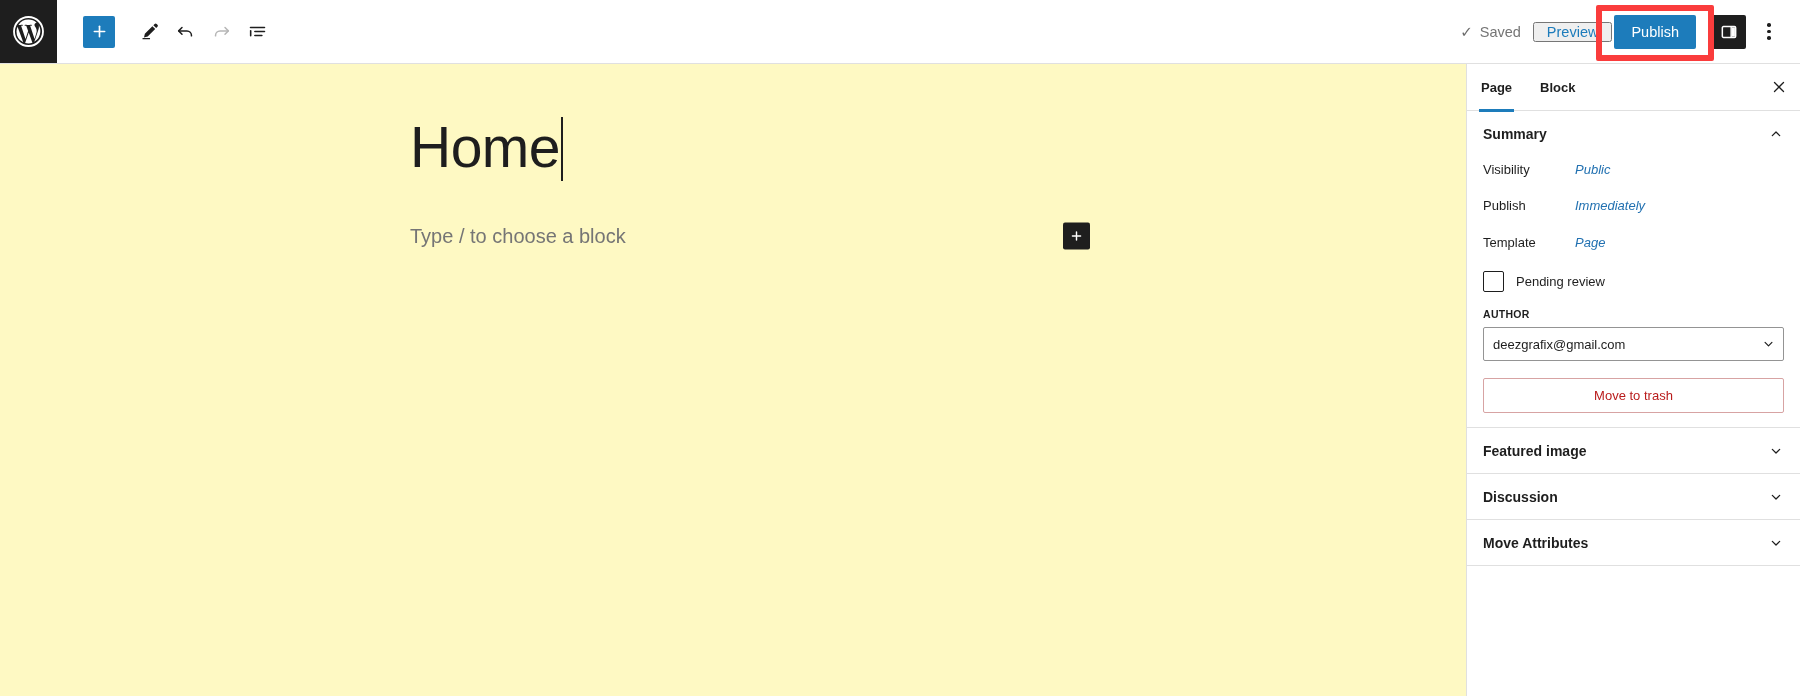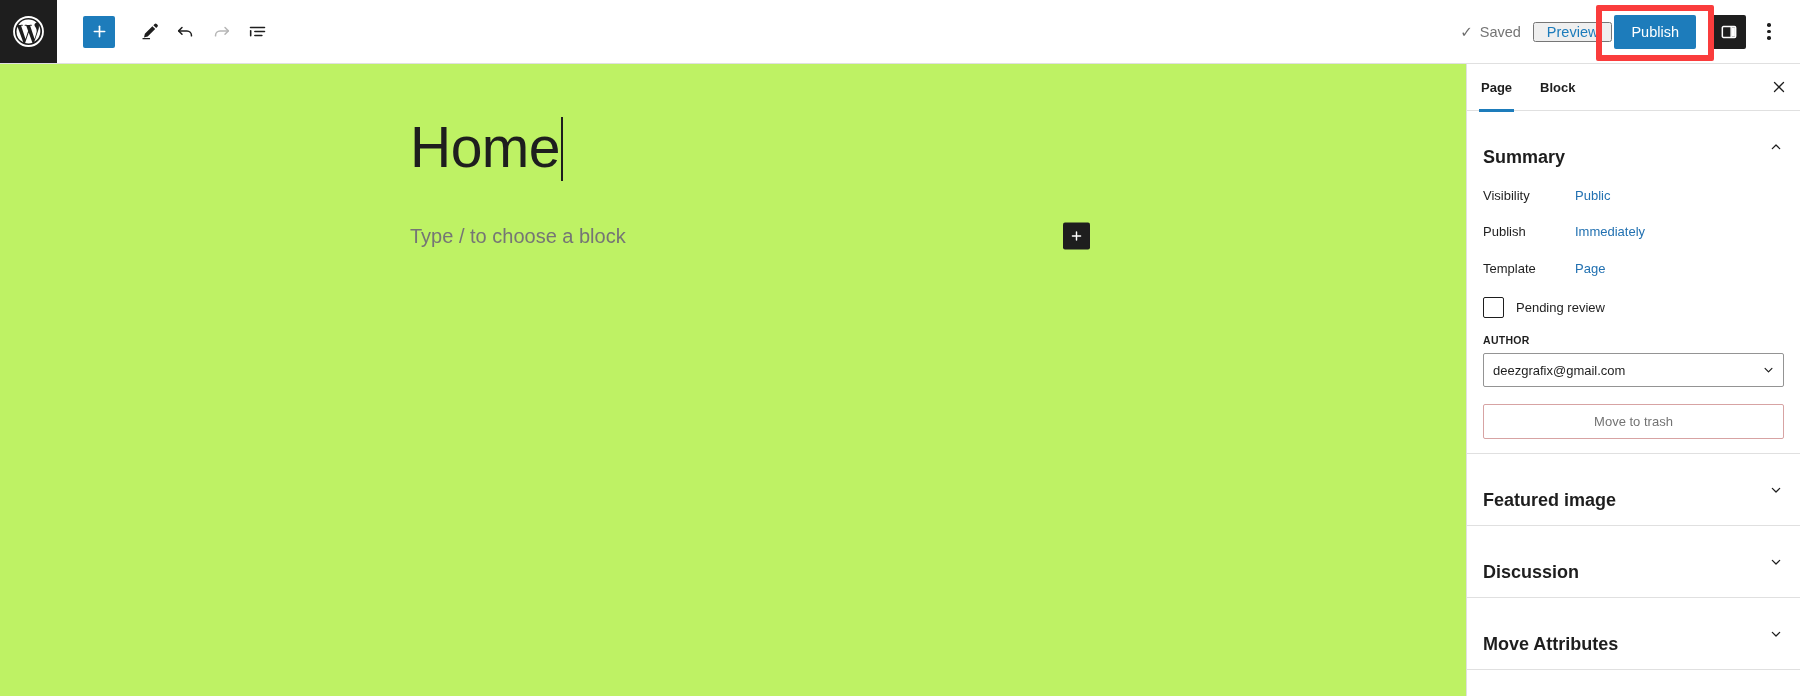--- a/index.html
+++ b/index.html
@@ -84,21 +84,21 @@
   .more-btn {
     width:34px; height:34px; display:flex; align-items:center;
     justify-content:center; cursor:pointer; margin-left:6px;
   }
   .dots { display:flex; flex-direction:column; gap:3px; align-items:center; }
   .dots i { width:3.5px; height:3.5px; border-radius:50%; background:#1e1e1e; display:block; }
 
   
   .canvas {
     position:absolute; top:64px; left:0;
-    width:1510px; height:632px; background:#bef264;
+    width:1510px; height:632px; background:#fef9c3;
     overflow:hidden;
   }
   .doc { padding:52px 0 0 0; }
   .doc-inner { max-width:780px; margin:0 0 0 410px; }
 
   .post-title {
     font-size:57px; line-height:1.12; font-weight:400;
     color:#1e1e1e; letter-spacing:-.5px;
     display:inline-block; position:relative;
   }
@@ -150,33 +150,33 @@
     margin-left:auto; width:34px; height:34px;
     display:flex; align-items:center; justify-content:center;
     cursor:pointer;
   }
 
   .panel { border-bottom:1px solid #e0e0e0; }
   .panel-head {
     display:flex; align-items:center; justify-content:space-between;
     padding:15px 16px 14px 16px; cursor:pointer;
   }
-  .panel-title { font-size:18px; font-weight:600; color:#1e1e1e;margin-top:21px; }
+  .panel-title { font-size:14px; font-weight:600; color:#1e1e1e; }
   .chev { width:16px; height:16px; display:flex; align-items:center; justify-content:center; }
 
   .panel-body { padding:0 16px 14px 16px; }
 
   .srow { display:flex; align-items:flex-start; padding:5px 0 13px 0; }
   .srow-label {
     flex:0 0 92px; font-size:13px; color:#1e1e1e; padding-top:1px;
   }
   .srow-value {
     font-size:13px; color:#2271b1; cursor:pointer;
     line-height:1.42; word-break:break-word; background:none;
-    border:none; padding:0; text-align:center; font-family:inherit;
+    border:none; padding:0; text-align:center; font-family:inherit;font-style:italic;
   }
   .srow-value.url { max-width:120px; }
 
   .pending-row {
     display:flex; align-items:center; gap:12px;
     padding:6px 0 16px 0;
   }
   .checkbox {
     width:21px; height:21px; border:1.5px solid #1e1e1e;
     border-radius:2px; background:#fff; flex:0 0 21px; cursor:pointer;
@@ -195,21 +195,21 @@
     appearance:none; -webkit-appearance:none; cursor:pointer;
   }
   .select-chev {
     position:absolute; right:8px; top:50%; transform:translateY(-50%);
     pointer-events:none; display:flex;
   }
 
   .trash-btn {
     width:100%; height:35px; background:#fff;
     border:1px solid #d7a3a3; border-radius:2px;
-    color:#737373; font-size:13px; cursor:pointer;
+    color:#b91c1c; font-size:13px; cursor:pointer;
     font-family:inherit;
   }
 
   .scroll-area { overflow-y:auto; flex:1 1 auto; }
   .scroll-area::-webkit-scrollbar { width:0px; }
 </style>
 </head>
 <body>
 
 <div id="app">

